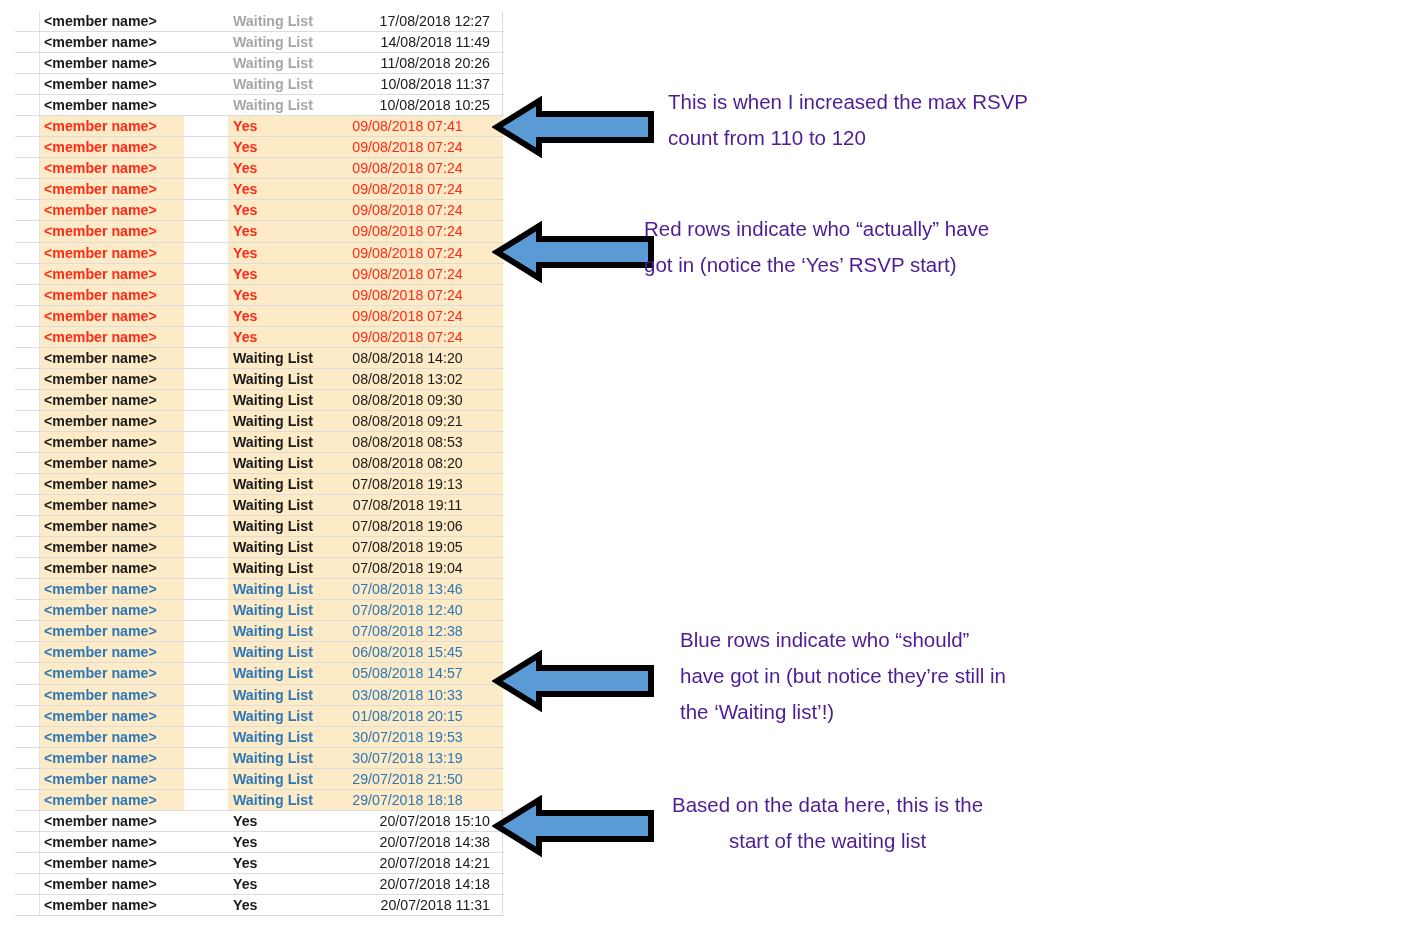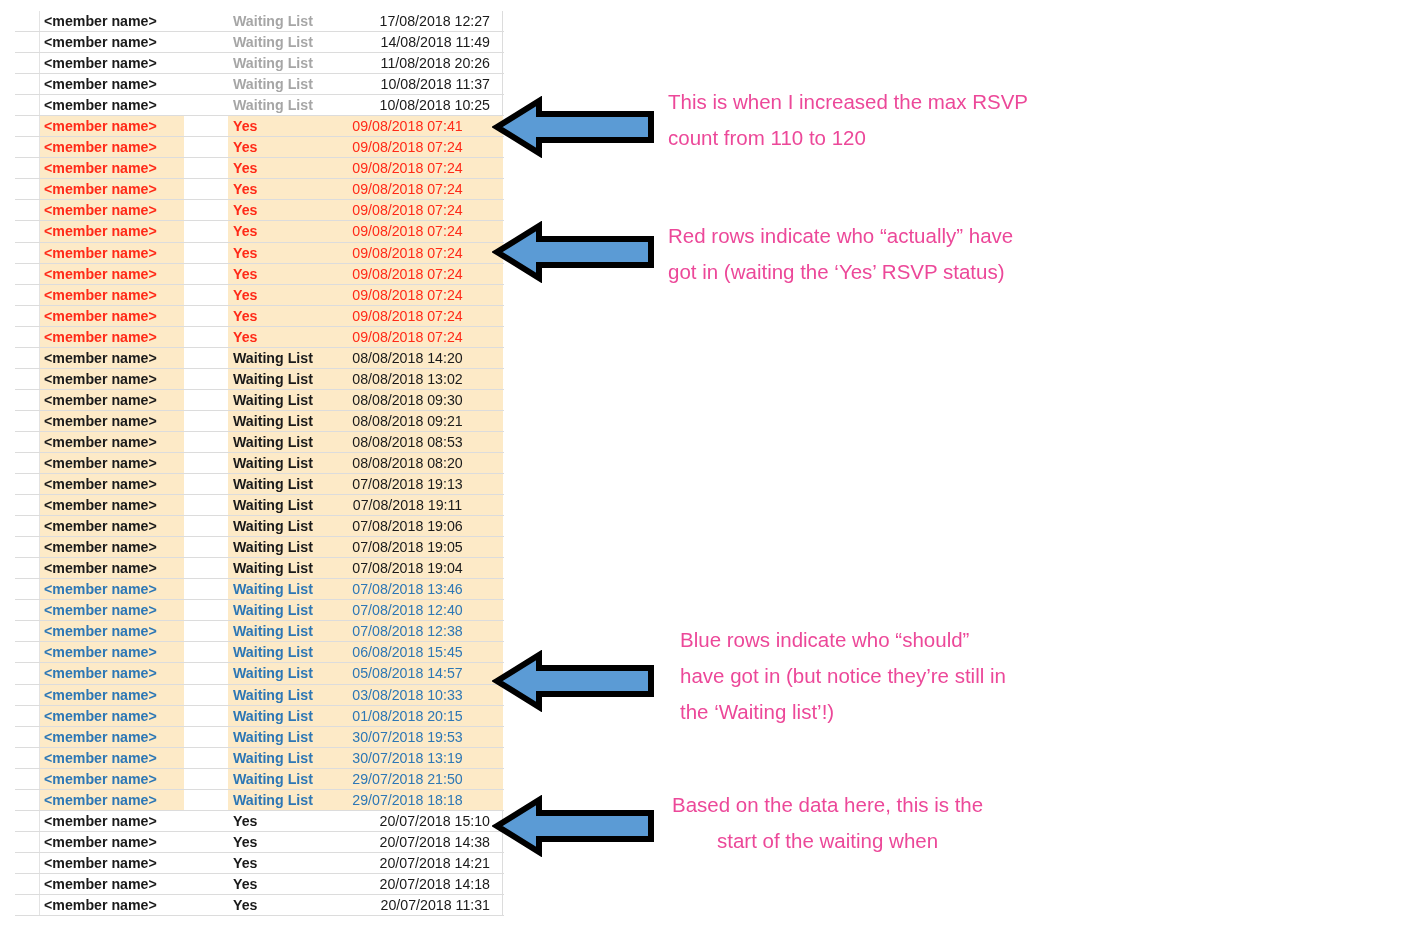--- a/index.html
+++ b/index.html
@@ -90,21 +90,21 @@
   .tc-blue   { color: #2d77b5; }
 
   
   .arrow {
     position: absolute;
   }
   .anno-text {
     position: absolute;
     font-size: 20.5px;
     line-height: 36px;
-    color: #ec4899;
+    color: #4c1d95;
     white-space: pre;
     font-family: "Liberation Sans", sans-serif;
   }
 </style>
 </head>
 <body>
 
 <div id="sheet">
     <div class="srow fill-plain">
       <div class="gutter"></div>
@@ -367,22 +367,22 @@
   </div>
 
 <div id="annotation-layer">
     <div class="arrow" style="left: 492px; top: 96px; width: 164px; height: 62px;"><svg width="164" height="62" viewBox="0 0 164 62" preserveAspectRatio="none">
         <polygon points="5,31 47,5 47,18 159,18 159,44 47,44 47,57" fill="#5b9bd5" stroke="#000000" stroke-width="6" stroke-linejoin="miter"></polygon>
       </svg></div>
     <div class="anno-text" style="left: 668px; top: 84px;"><div>This is when I increased the max RSVP</div><div>count from 110 to 120</div></div>
     <div class="arrow" style="left: 492px; top: 221px; width: 164px; height: 62px;"><svg width="164" height="62" viewBox="0 0 164 62" preserveAspectRatio="none">
         <polygon points="5,31 47,5 47,18 159,18 159,44 47,44 47,57" fill="#5b9bd5" stroke="#000000" stroke-width="6" stroke-linejoin="miter"></polygon>
       </svg></div>
-    <div class="anno-text" style="left: 668px; top: 211px; margin-top: 7px;"><div>Red rows indicate who “actually” have</div><div>got in (waiting the ‘Yes’ RSVP status)</div></div>
+    <div class="anno-text" style="left: 644px; top: 211px;"><div>Red rows indicate who “actually” have</div><div>got in (notice the ‘Yes’ RSVP start)</div></div>
     <div class="arrow" style="left: 492px; top: 650px; width: 164px; height: 62px;"><svg width="164" height="62" viewBox="0 0 164 62" preserveAspectRatio="none">
         <polygon points="5,31 47,5 47,18 159,18 159,44 47,44 47,57" fill="#5b9bd5" stroke="#000000" stroke-width="6" stroke-linejoin="miter"></polygon>
       </svg></div>
     <div class="anno-text" style="left: 680px; top: 622px;"><div>Blue rows indicate who “should”</div><div>have got in (but notice they’re still in</div><div>the ‘Waiting list’!)</div></div>
     <div class="arrow" style="left: 492px; top: 795px; width: 164px; height: 62px;"><svg width="164" height="62" viewBox="0 0 164 62" preserveAspectRatio="none">
         <polygon points="5,31 47,5 47,18 159,18 159,44 47,44 47,57" fill="#5b9bd5" stroke="#000000" stroke-width="6" stroke-linejoin="miter"></polygon>
       </svg></div>
-    <div class="anno-text" style="left: 672px; top: 787px; text-align: center;"><div>Based on the data here, this is the</div><div>start of the waiting when</div></div>
+    <div class="anno-text" style="left: 672px; top: 787px; text-align: center;"><div>Based on the data here, this is the</div><div>start of the waiting list</div></div>
   </div>
 
 </body></html>

